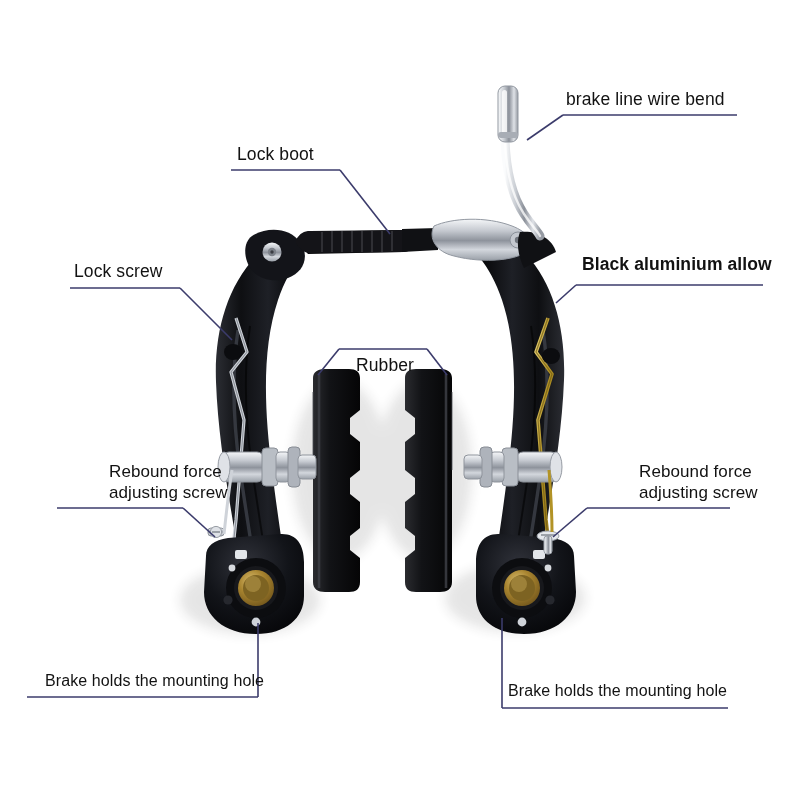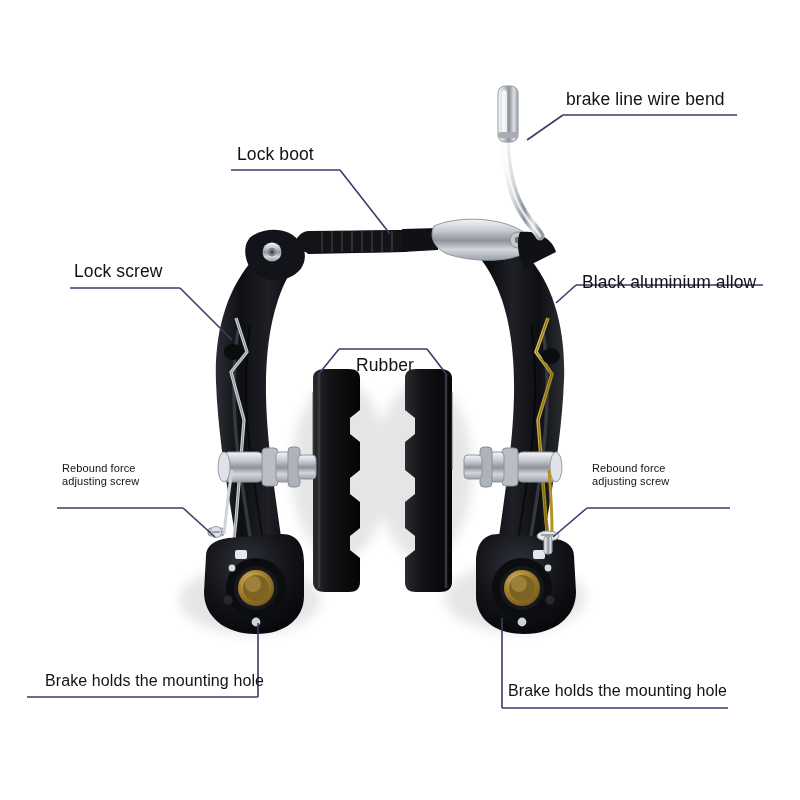--- a/index.html
+++ b/index.html
@@ -15,21 +15,21 @@
   #annolayer{position:absolute;inset:0;width:800px;height:800px;}
 
   .anno{
     position:absolute;
     color:#121212;
     white-space:pre;
     line-height:1.22;
     letter-spacing:.1px;
   }
   .anno.one-line{font-size:17.5px;}
-  .anno.two-line{font-size:11px;}
+  .anno.two-line{font-size:17px;margin-left:47px;}
   .anno.bottom{font-size:16px;}
 </style>
 </head>
 <body>
 
 <div id="stage">
 
   <svg id="artwork" viewBox="0 0 800 800" xmlns="http://www.w3.org/2000/svg">
     <defs>
       <linearGradient id="gArmL" x1="0" y1="0" x2="1" y2="0">
@@ -272,21 +272,21 @@
         <polyline points="258,697 258,623"></polyline>
         <line x1="502" y1="708" x2="728" y2="708"></line>
         <polyline points="502,708 502,618"></polyline>
       </g>
   </svg>
 
   <div id="labels">
       <div class="anno one-line" style="left: 566px; top: 89px;">brake line wire bend</div>
       <div class="anno one-line" style="left: 237px; top: 144px;">Lock boot</div>
       <div class="anno one-line" style="left: 74px; top: 261px;">Lock screw</div>
-      <div class="anno one-line" style="left: 582px; top: 272px;">Black aluminium allow</div>
+      <div class="anno one-line" style="left: 582px; top: 254px; font-weight: bold;">Black aluminium allow</div>
       <div class="anno one-line" style="left: 356px; top: 322px; margin-top: 33px;">Rubber</div>
       <div class="anno two-line" style="left: 62px; top: 462px;">Rebound force
 adjusting screw</div>
       <div class="anno two-line" style="left: 592px; top: 462px;">Rebound force
 adjusting screw</div>
       <div class="anno bottom" style="left: 45px; top: 671px;">Brake holds the mounting hole</div>
       <div class="anno bottom" style="left: 508px; top: 681px;">Brake holds the mounting hole</div>
     </div>
 </div>
 

